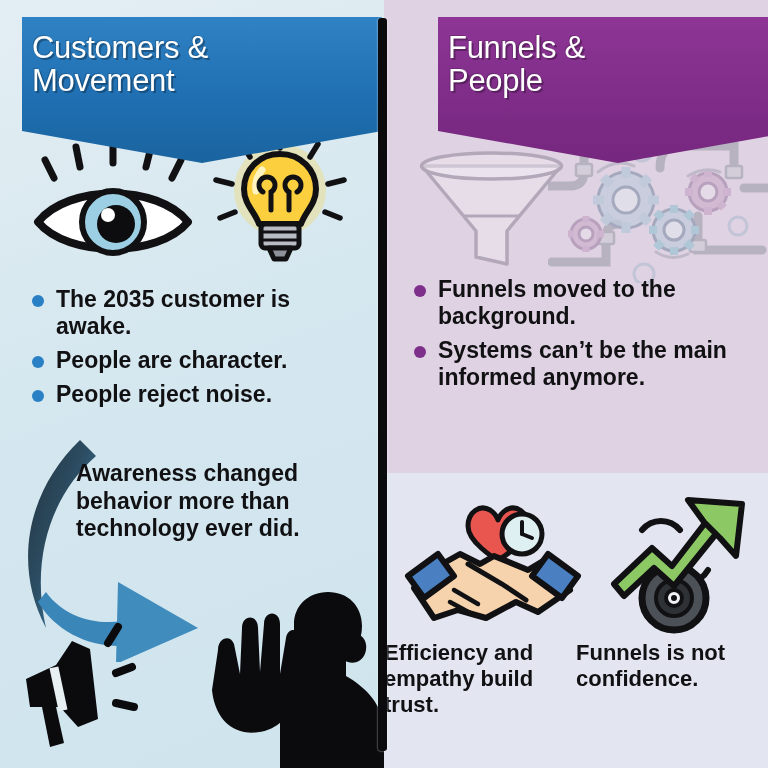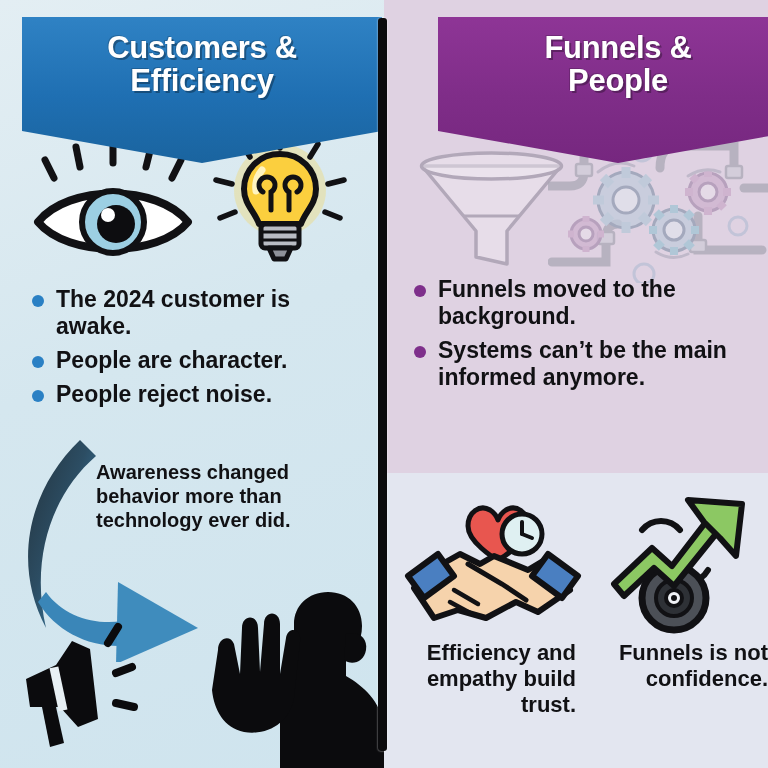--- a/index.html
+++ b/index.html
@@ -14,45 +14,45 @@
   .panel{position:absolute;top:0;height:768px;}
   .panel-left{left:0;width:384px;background:linear-gradient(160deg,#e3eef3 0%,#d5e7ef 45%,#cfe4ee 100%);}
   .panel-right{left:384px;width:384px;background:#e3e6f0;}
   .right-top{position:absolute;left:0;top:0;width:384px;height:473px;background:#dfd2e2;}
   .right-bottom{position:absolute;left:0;top:473px;width:384px;height:295px;background:#e3e6f0;}
 
   .divider{position:absolute;left:378px;top:18px;width:9px;height:733px;background:#0b0b0d;border-radius:3px;
            box-shadow:0 0 2px rgba(255,255,255,.8);}
 
   
-  .banner{position:absolute;top:17px;color:#fff;text-align:center;
-          font-weight:bold;font-size:31px;line-height:1.07;letter-spacing:-.3px;
+  .banner{position:absolute;top:17px;color:#fff;
+          font-weight:normal;font-size:31px;line-height:1.07;letter-spacing:-.3px;
           padding:14px 10px 16px 10px;
           filter:drop-shadow(3px 4px 3px rgba(0,0,0,.33));
           -webkit-clip-path:polygon(0 0,100% 0,100% 78%,50% 100%,0 78%);
           clip-path:polygon(0 0,100% 0,100% 78%,50% 100%,0 78%);}
   .banner span{display:block;text-shadow:2px 2px 0 rgba(0,0,0,.30),-1px -1px 0 rgba(0,0,0,.18);}
   .banner-left{left:22px;width:340px;height:116px;background:linear-gradient(180deg,#2f82c4 0%,#1f6fb2 55%,#1a649f 100%);}
   .banner-right{left:406px;width:340px;height:116px;background:linear-gradient(180deg,#8e3596 0%,#7f2d88 55%,#76277f 100%);margin-left:32px;}
 
   
   .bullets{position:absolute;list-style:none;margin:0;padding:0;
            font-weight:bold;font-size:23px;line-height:1.17;color:#111114;}
   .bullets li{position:relative;padding-left:28px;margin-bottom:7px;}
   .bullets li:before{content:"";position:absolute;left:4px;top:9px;width:12px;height:12px;border-radius:50%;}
   .bl{left:28px;top:286px;width:330px;}
   .bl li:before{background:#2a80c4;}
   .br{left:410px;top:276px;width:330px;}
   .br li:before{background:#7e2f8b;}
 
   
   .cap{position:absolute;font-weight:bold;color:#111114;}
-  .cap-awareness{left:96px;top:460px;width:275px;font-size:20px;line-height:1.2;}
+  .cap-awareness{left:76px;top:460px;width:275px;font-size:23px;line-height:1.2;}
   .cap-row{position:absolute;left:384px;top:640px;width:384px;display:flex;}
-  .cap-cell{flex:1;text-align:right;font-weight:bold;font-size:22px;line-height:1.18;color:#111114;}
+  .cap-cell{flex:1;text-align:left;font-weight:bold;font-size:22px;line-height:1.18;color:#111114;}
 
   
   .eye{position:absolute;left:28px;top:142px;width:170px;height:120px;}
   .bulb{position:absolute;left:205px;top:132px;width:150px;height:132px;}
   .funnel{position:absolute;left:404px;top:136px;width:175px;height:135px;opacity:.55;}
   .pipes{position:absolute;left:548px;top:128px;width:220px;height:155px;opacity:.72;}
   .handshake{position:absolute;left:398px;top:484px;width:190px;height:150px;}
   .treadmill{position:absolute;left:608px;top:486px;width:152px;height:148px;}
   .swoosh{position:absolute;left:8px;top:432px;width:290px;height:230px;}
   .megaphone{position:absolute;left:12px;top:615px;width:140px;height:140px;}
@@ -203,29 +203,29 @@
       <g stroke="#b5b0c2" stroke-width="3" fill="none" stroke-linecap="round">
         <path d="M50 44 Q68 30 86 38" marker-end=""></path>
         <path d="M108 124 Q124 134 140 126"></path>
         <path d="M140 48 Q156 38 172 44"></path>
       </g>
     </svg>
   </div>
 
   <div class="banner banner-left">
     <span>Customers &amp;</span>
-    <span>Efficiency</span>
+    <span>Movement</span>
   </div>
   <div class="banner banner-right">
     <span>Funnels &amp;</span>
     <span>People</span>
   </div>
 
   <ul class="bullets bl">
-    <li>The 2024 customer is awake.</li>
+    <li>The 2035 customer is awake.</li>
     <li>People are character.</li>
     <li>People reject noise.</li>
   </ul>
 
   <ul class="bullets br">
     <li>Funnels moved to the background.</li>
     <li>Systems can’t be the main informed anymore.</li>
   </ul>
 
   <div class="swoosh">

